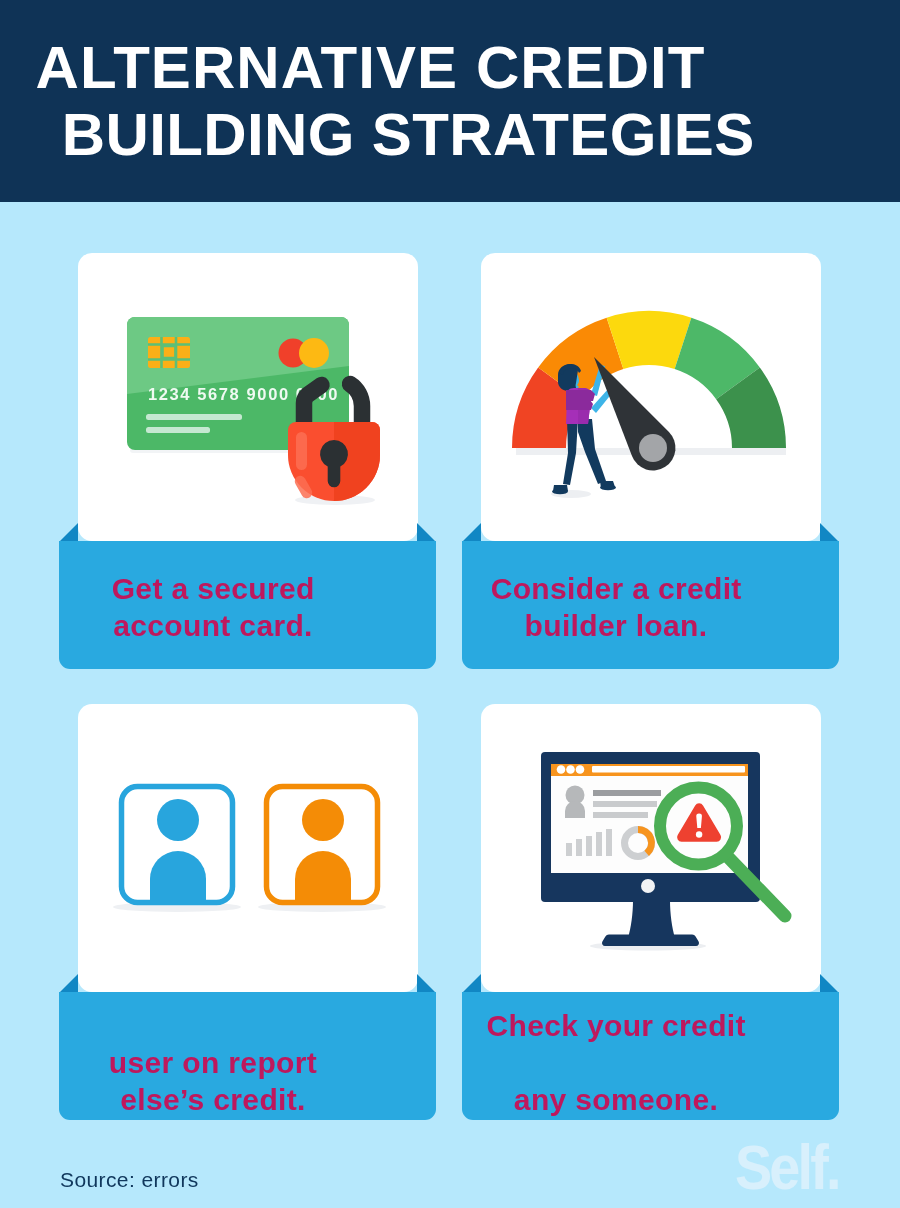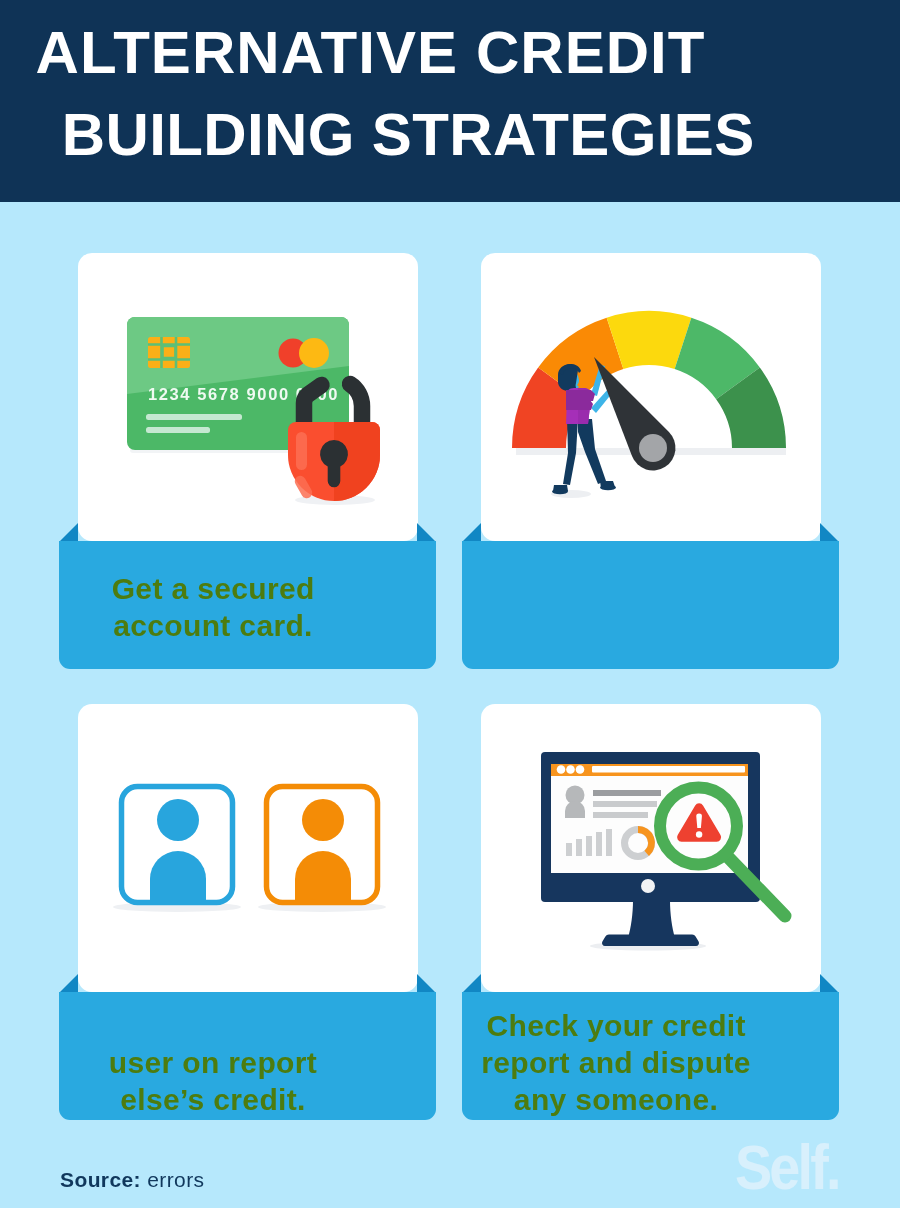--- a/index.html
+++ b/index.html
@@ -1,28 +1,28 @@
 <!DOCTYPE html>
 <html><head>
 <meta charset="utf-8">
 <style>
   *{margin:0;padding:0;box-sizing:border-box}
   html,body{width:900px;height:1208px}
   body{background:#b6e8fc;font-family:"Liberation Sans",sans-serif;overflow:hidden;position:relative}
   .header{position:absolute;left:0;top:0;width:900px;height:202px;background:#0f3356}
   .title{position:absolute;left:0;top:0;width:900px;color:#fff;font-size:60px;font-weight:bold;text-align:center}
-  .title .l1{display:block;position:absolute;left:0;top:18px;width:740px;letter-spacing:1.05px;text-indent:1.05px}
+  .title .l1{display:block;position:absolute;left:0;top:33px;width:740px;letter-spacing:1.05px;text-indent:1.05px}
   .title .l2{display:block;position:absolute;left:12px;top:100px;width:792px;letter-spacing:0.38px;text-indent:0.38px}
   .panel{position:absolute;width:377px}
   .art{position:absolute;background:#fff;border-radius:14px;left:19px;top:0;width:340px;overflow:hidden}
   .fold{position:absolute;width:0;height:0}
   .ribbon{position:absolute;left:0;background:#29a9e0;border-radius:0 0 11px 11px;width:377px}
-  .cap{position:absolute;left:0;width:308px;color:#4d7c0f;font-weight:bold;font-size:30px;text-align:center;line-height:37px;letter-spacing:0.35px;text-indent:0.35px}
+  .cap{position:absolute;left:0;width:308px;color:#be185d;font-weight:bold;font-size:30px;text-align:center;line-height:37px;letter-spacing:0.35px;text-indent:0.35px}
   .footer-src{position:absolute;left:60px;top:1168px;font-size:21px;color:#10375c;letter-spacing:0.4px}
-  .footer-src b{font-weight:bold}
+  .footer-src b{font-weight:normal}
   .logo{position:absolute;left:735px;top:1136px;color:#d8f0fc;font-size:63px;font-weight:bold;letter-spacing:-3.2px;font-family:"Liberation Sans",sans-serif;line-height:1;transform:scaleX(0.885);transform-origin:left top}
 </style>
 </head>
 <body>
 
 <div class="header"></div>
 <h1 class="title">
   <span class="l1">ALTERNATIVE CREDIT</span>
   <span class="l2">BUILDING STRATEGIES</span>
 </h1>
@@ -101,21 +101,22 @@
       <g>
         <path d="M113 104L150.99 203.06A22.5 22.5 0 1 0 187.93 179.11Z" fill="#2f3337"></path>
         <circle cx="172" cy="195" r="14" fill="#a3a5a8"></circle>
       </g>
     </svg>
   </div>
   <div class="fold" style="left:0px;top:270px;border-left:19px solid transparent;border-bottom:19px solid #1187c4"></div>
   <div class="fold" style="left:358px;top:270px;border-right:19px solid transparent;border-bottom:19px solid #1187c4"></div>
   <div class="ribbon" style="top:288px;height:128px"></div>
   <div class="cap" style="top:317px">
-    <br>
+    <span>Consider a credit</span><br>
+    <span>builder loan.</span>
   </div>
 </div>
 
 <div class="panel" style="left:59px;top:704px;height:416px">
   <div class="art" style="height:288px">
     <svg width="340" height="288" viewBox="0 0 340 288">
       <ellipse cx="99" cy="203" rx="64" ry="5" fill="#eef0f3"></ellipse>
       <ellipse cx="244" cy="203" rx="64" ry="5" fill="#eef0f3"></ellipse>
       <g>
         <rect x="43.5" y="82.5" width="111" height="116" rx="16" ry="16" fill="none" stroke="#28a5dd" stroke-width="5.5"></rect>
@@ -182,21 +183,21 @@
         <circle cx="218.1" cy="130.5" r="3.2" fill="#fff"></circle>
       </g>
       <circle cx="167" cy="182" r="7" fill="#f1f3f5"></circle>
     </svg>
   </div>
   <div class="fold" style="left:0px;top:270px;border-left:19px solid transparent;border-bottom:19px solid #1187c4"></div>
   <div class="fold" style="left:358px;top:270px;border-right:19px solid transparent;border-bottom:19px solid #1187c4"></div>
   <div class="ribbon" style="top:288px;height:128px"></div>
   <div class="cap" style="top:303px">
     <span>Check your credit</span><br>
-    <span>report and dispute</span><br>
+    <br>
     <span>any someone.</span>
   </div>
 </div>
 
 <div class="footer-src">
   <b>Source:</b>
   <span>errors</span>
 </div>
 <div class="logo"><span>Self</span><span>.</span></div>
 

